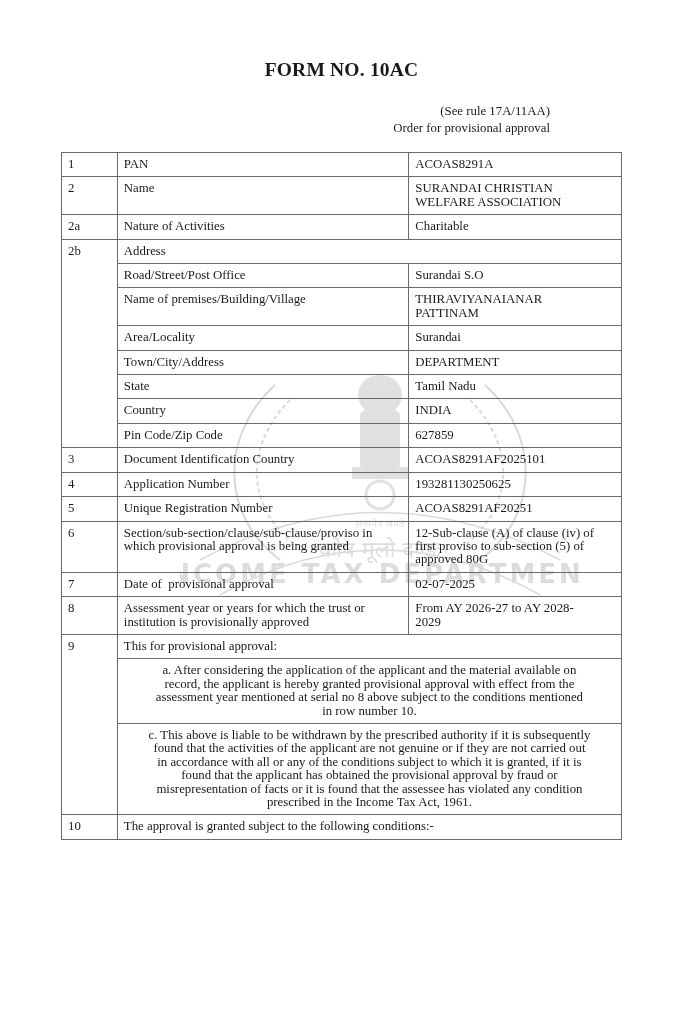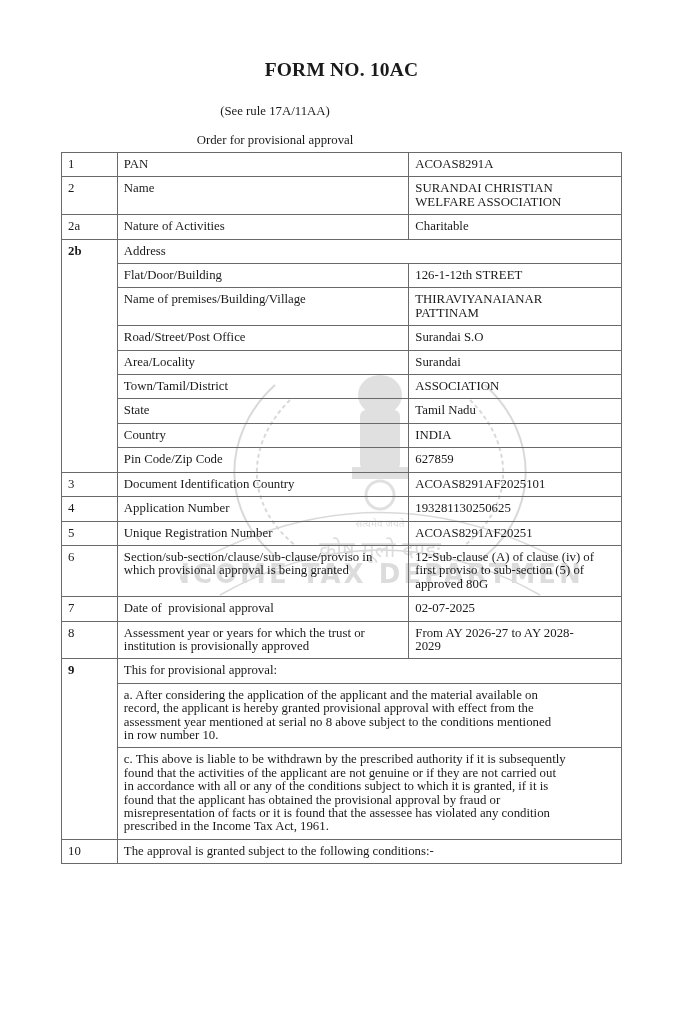--- a/index.html
+++ b/index.html
@@ -5,44 +5,44 @@
   html, body { margin: 0; padding: 0; background: #ffffff; }
   body {
     width: 683px; height: 1024px; position: relative; overflow: hidden;
     font-family: "Liberation Serif", "DejaVu Serif", serif; color: #1a1a1a;
   }
   .title {
     position: absolute; top: 59px; left: 0; width: 683px; text-align: center;
     font-weight: bold; font-size: 19.5px; letter-spacing: 0.2px;
   }
   .subtitle {
-    position: absolute; left: 0; width: 550px; text-align: center; font-size: 12.8px;
+    position: absolute; left: 0; width: 550px; text-align: right; font-size: 12.8px;
   }
   .sub1 { top: 104px; }
-  .sub2 { top: 133px; }
+  .sub2 { top: 121px; }
 
   .watermark {
     position: absolute; left: 180px; top: 345px; width: 400px; height: 260px;
     pointer-events: none; opacity: 0.22; z-index: 0;
   }
 
   table.form {
     position: absolute; top: 152px; left: 61px; width: 561px;
     border-collapse: collapse; font-size: 12.8px; line-height: 13.4px; z-index: 1;
     background: transparent;
   }
   table.form td {
     border: 1.2px solid #6a6a6a; padding: 5px 6px 5px 6px; vertical-align: top;
   }
   col.c1 { width: 56px; }
   col.c2 { width: 292px; }
   col.c3 { width: 213px; }
   td.num { padding-left: 5px; }
-  td.para { padding-top: 4px; padding-bottom: 4px; }
-  td.nobottom { border-bottom: none !important; font-weight: bold; }
+  td.para { padding-top: 4px; padding-bottom: 4px; text-align: center; }
+  td.nobottom { border-bottom: none !important; }
   td.notop { border-top: none !important; }
 </style>
 </head>
 <body>
 
 <div class="title">FORM NO. 10AC</div>
 <div class="subtitle sub1">(See rule 17A/11AA)</div>
 <div class="subtitle sub2">Order for provisional approval</div>
 
 <svg class="watermark" viewBox="0 0 400 260">
@@ -89,45 +89,40 @@
       <td class="num">2a</td>
       <td>Nature of Activities</td>
       <td>Charitable</td>
     </tr>
     <tr>
       <td class="num nobottom">2b</td>
       <td colspan="2">Address</td>
     </tr>
     <tr>
       <td class="notop nobottom"></td>
-      <td>Flat/Door/Building</td>
-      <td>126-1-12th STREET</td>
+      <td>Road/Street/Post Office</td>
+      <td>Surandai S.O</td>
     </tr>
     <tr>
       <td class="notop nobottom"></td>
       <td>Name of premises/Building/Village</td>
       <td>
         <div>THIRAVIYANAIANAR</div>
         <div>PATTINAM</div>
       </td>
     </tr>
     <tr>
       <td class="notop nobottom"></td>
-      <td>Road/Street/Post Office</td>
-      <td>Surandai S.O</td>
-    </tr>
-    <tr>
-      <td class="notop nobottom"></td>
       <td>Area/Locality</td>
       <td>Surandai</td>
     </tr>
     <tr>
       <td class="notop nobottom"></td>
-      <td>Town/Tamil/District</td>
-      <td>ASSOCIATION</td>
+      <td>Town/City/Address</td>
+      <td>DEPARTMENT</td>
     </tr>
     <tr>
       <td class="notop nobottom"></td>
       <td>State</td>
       <td>Tamil Nadu</td>
     </tr>
     <tr>
       <td class="notop nobottom"></td>
       <td>Country</td>
       <td>INDIA</td>

